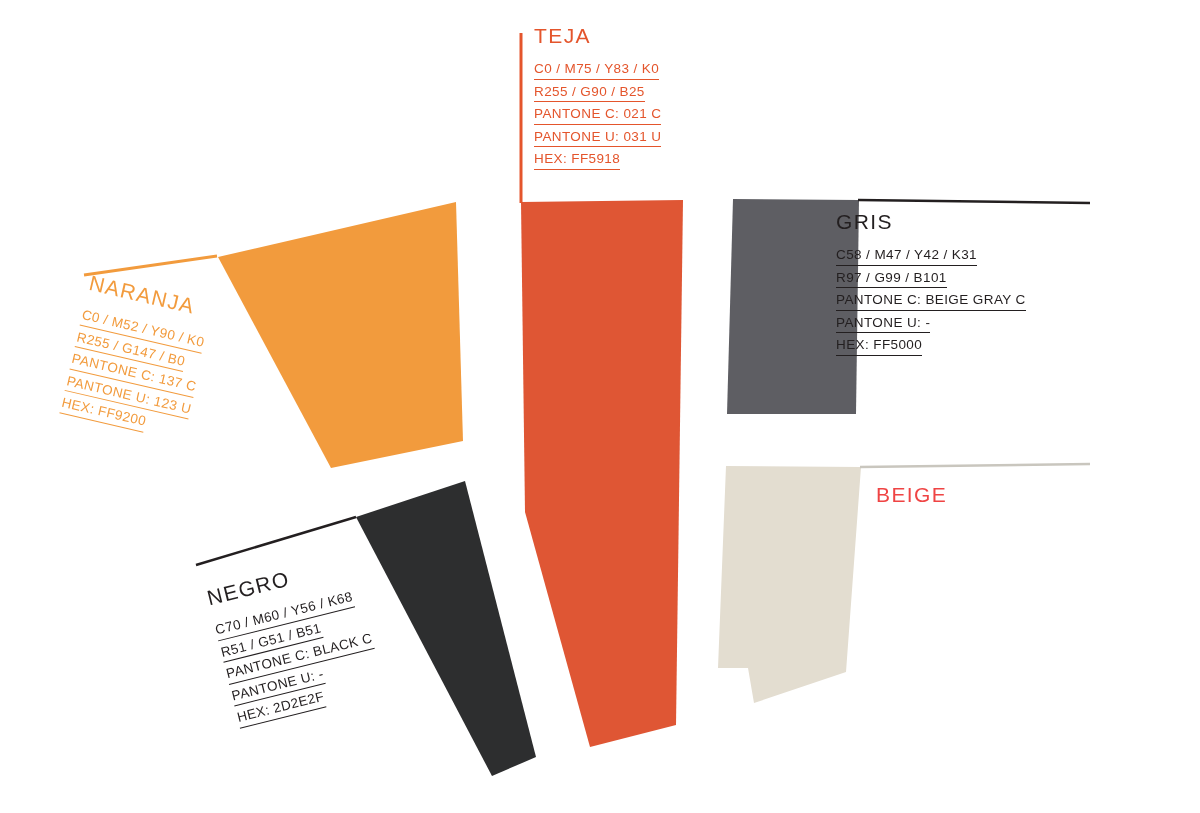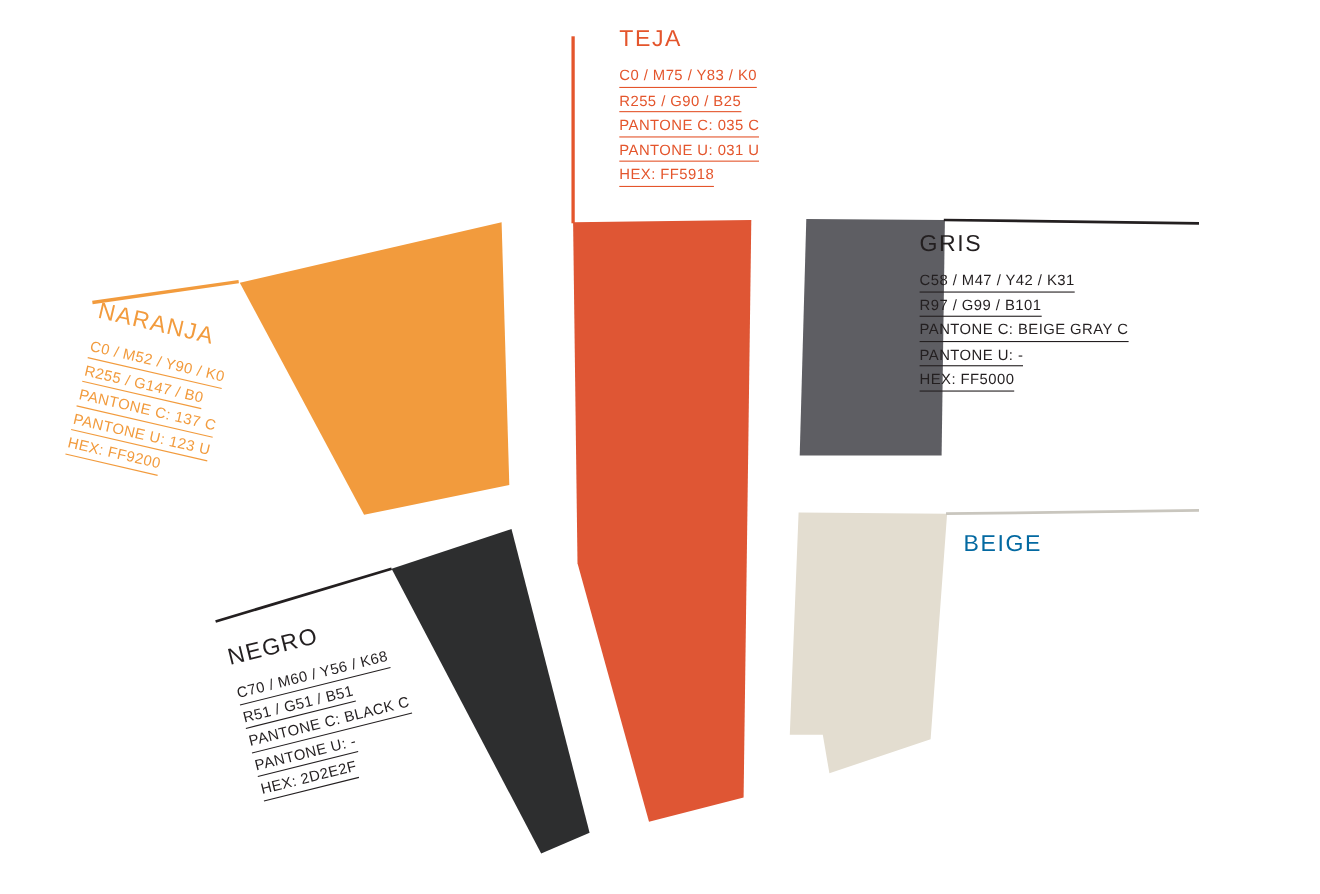--- a/index.html
+++ b/index.html
@@ -40,21 +40,21 @@
     display:block;
     width:fit-content;
     font-weight:400;
   }
 
   
   .c-teja   {color:#E4552C;}
   .c-naranja{color:#F29B3D;}
   .c-gris   {color:#231F20;}
   .c-negro  {color:#231F20;}
-  .c-beige  {color:#0369a1;}
+  .c-beige  {color:#ef4444;}
 </style>
 </head>
 <body>
 
 <div class="stage">
 
   <svg class="shapes" viewBox="0 0 1200 813" xmlns="http://www.w3.org/2000/svg">
 
     <polygon points="456,202 463,441 331,468 218,257" fill="#F29B3D"></polygon>
 
@@ -70,26 +70,26 @@
 
     <polygon points="465,481 536,757 492,776 356,517" fill="#2D2E2F"></polygon>
 
     <line x1="196" y1="565" x2="356" y2="517" stroke="#231F20" stroke-width="2.5"></line>
 
     <polygon points="726,466 861,467 846,672 754,703 748,668 718,668" fill="#E3DDD0"></polygon>
 
     <line x1="860" y1="467" x2="1090" y2="464" stroke="#C9C6BE" stroke-width="2.5"></line>
   </svg>
 
-  <div class="label-block c-teja" style="left:534px; top:25px;margin-left:29px;">
+  <div class="label-block c-teja" style="left:534px; top:25px;">
     <div class="swatch-name">TEJA</div>
     <ul class="spec-list">
       <li>C0 / M75 / Y83 / K0</li>
       <li>R255 / G90 / B25</li>
-      <li>PANTONE C: 035 C</li>
+      <li>PANTONE C: 021 C</li>
       <li>PANTONE U: 031 U</li>
       <li>HEX: FF5918</li>
     </ul>
   </div>
 
   <div class="label-block c-naranja" style="left:92px; top:272px; transform:rotate(13deg);">
     <div class="swatch-name">NARANJA</div>
     <ul class="spec-list">
       <li>C0 / M52 / Y90 / K0</li>
       <li>R255 / G147 / B0</li>

